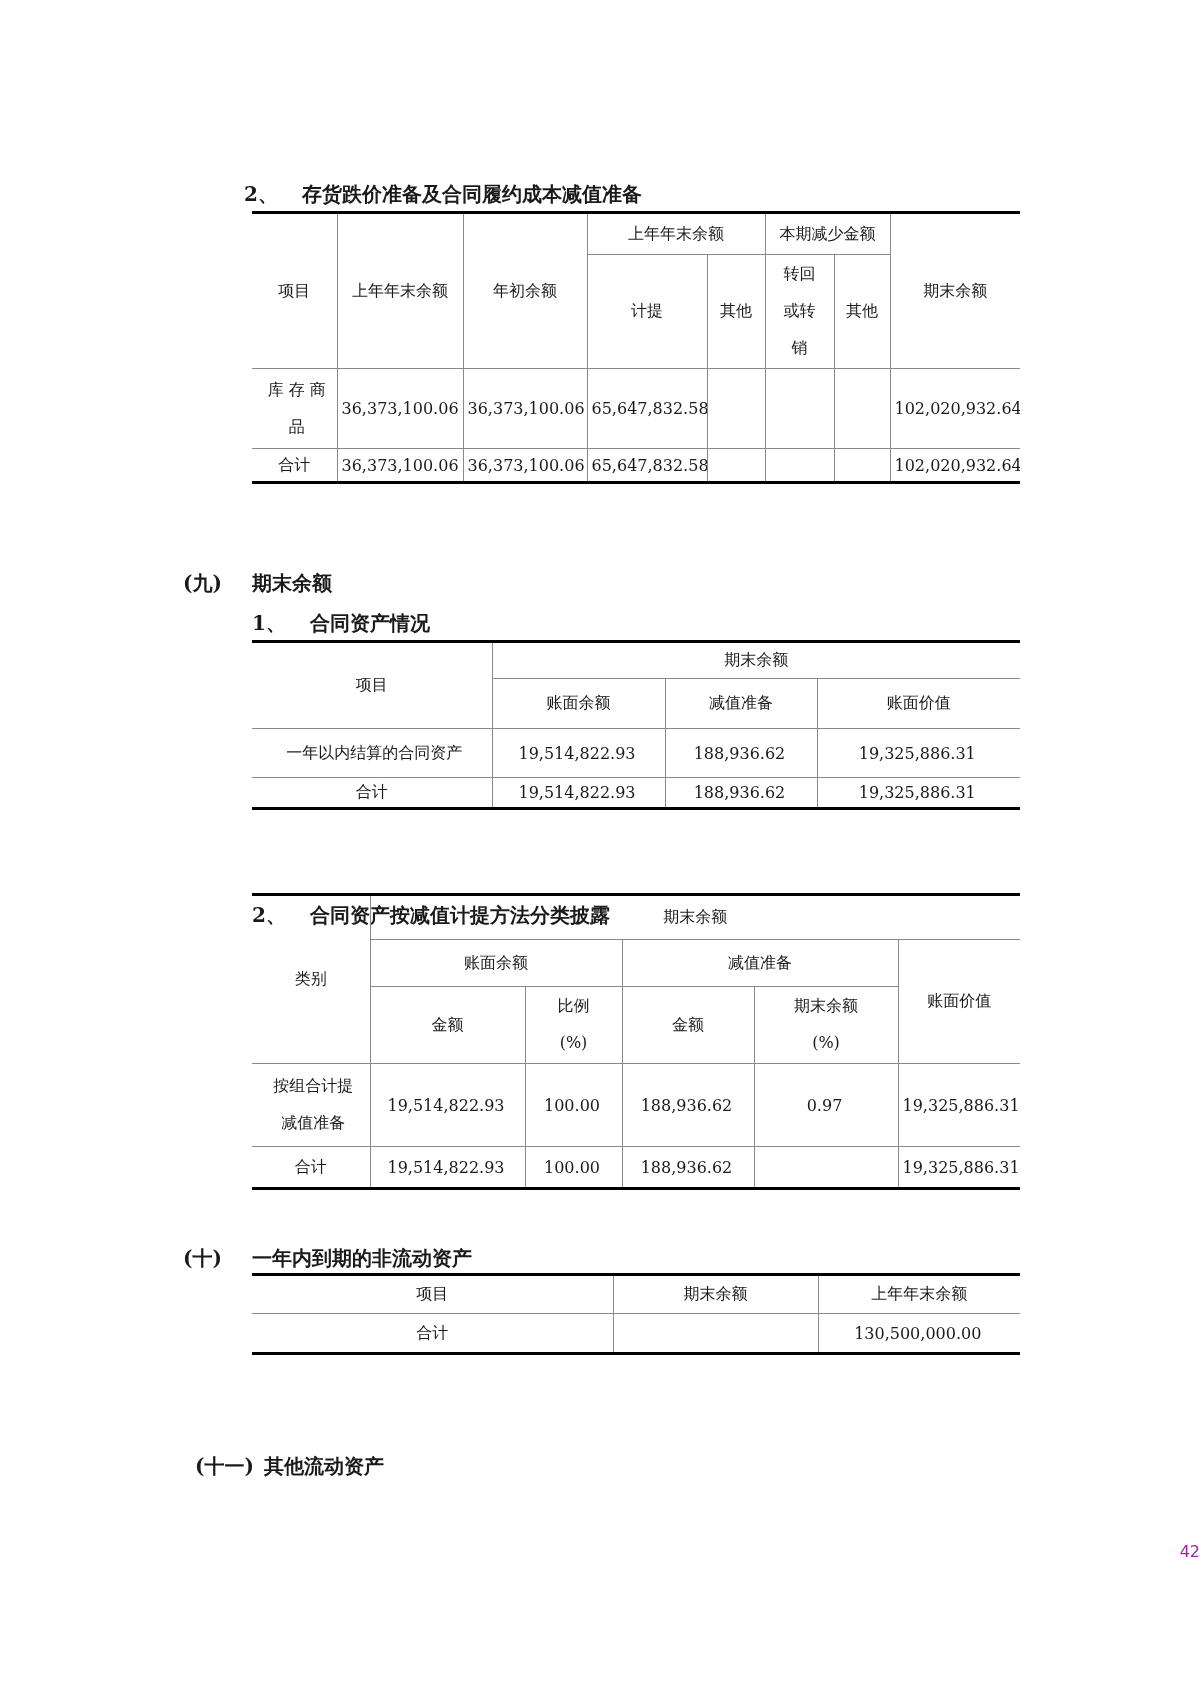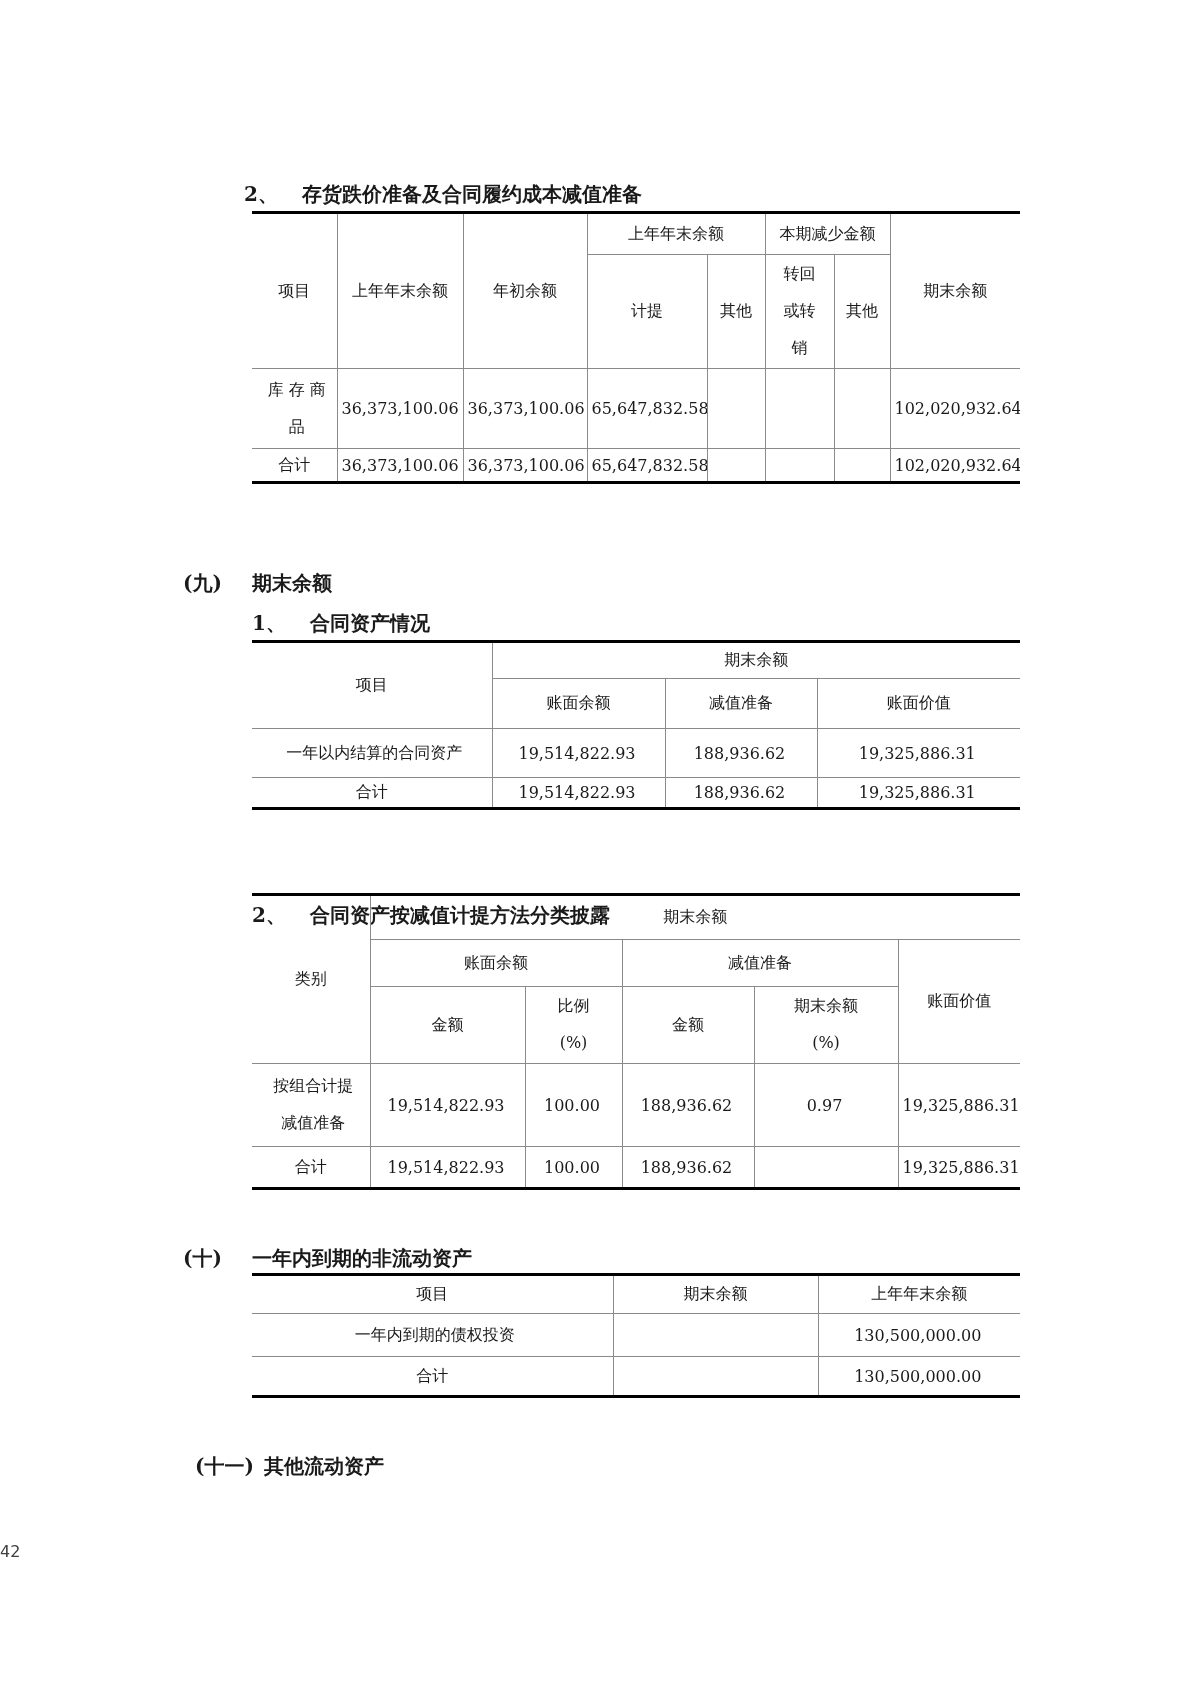--- a/index.html
+++ b/index.html
@@ -27,22 +27,22 @@
     text-align:center;
     overflow:hidden;
   }
   table.t .no-l{border-left:none;}
   table.t .no-r{border-right:none;}
   .num{text-align:right;padding-right:7px !important;margin-top:20px;}
   .item{text-align:left;padding-left:9px !important;}
   .ctr{text-align:center;}
   .prewrap{white-space:pre-line;line-height:2.3;margin-left:21px;}
   .pageno{
-    width:1200px;text-align:left;font-size:16px;
-    font-family:"DejaVu Sans","Liberation Sans",sans-serif;color:#404040;
+    width:1200px;text-align:right;font-size:16px;
+    font-family:"DejaVu Sans","Liberation Sans",sans-serif;color:#a21caf;
   }
 </style>
 </head>
 <body>
 
 <div class="page">
 
   <div class="abs heading" style="left:244px;top:181px;">
     <span class="hnum w58">2、</span><span>存货跌价准备及合同履约成本减值准备</span>
   </div>
@@ -199,25 +199,20 @@
       <col style="width:361px">
         <col style="width:205px">
         <col style="width:202px">
     </colgroup>
     <tbody>
         <tr style="height:39px">
       <th class="no-l">项目</th>
       <th>期末余额</th>
       <th class="no-r">上年年末余额</th>
     </tr>
-    <tr style="height:43px">
-      <td class="item no-l">一年内到期的债权投资</td>
-      <td class="num"></td>
-      <td class="num no-r">130,500,000.00</td>
-    </tr>
     <tr style="height:40px">
       <td class="ctr no-l">合计</td>
       <td class="num"></td>
       <td class="num no-r">130,500,000.00</td>
     </tr>
   </tbody>
     </table>
 
   <div class="abs heading" style="left:183px;top:1453px;margin-left:12px;">
     <span class="hnum w69">(十一)</span><span>其他流动资产</span>

